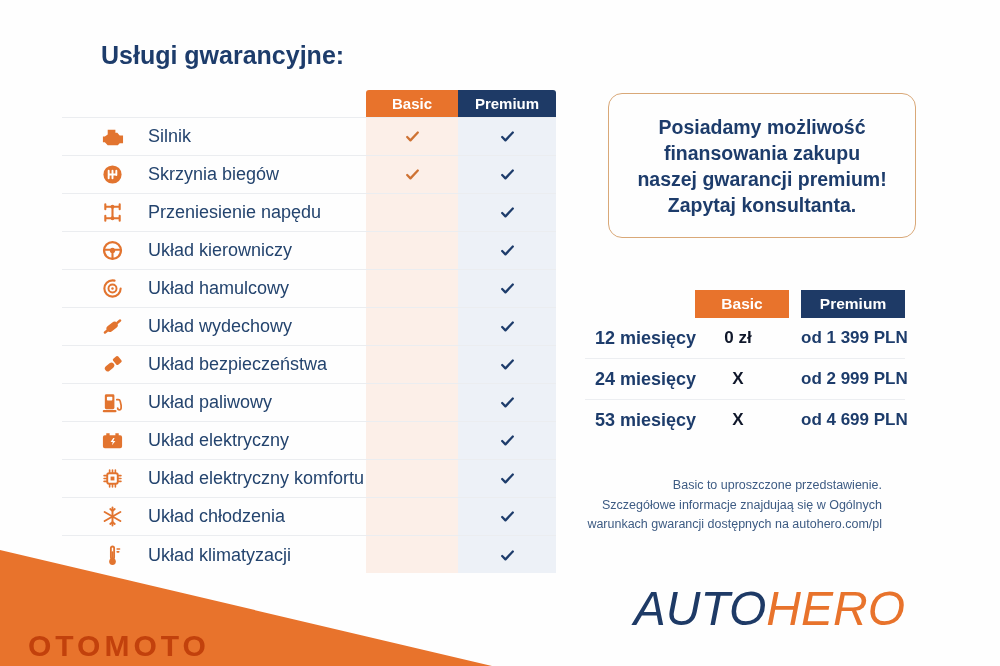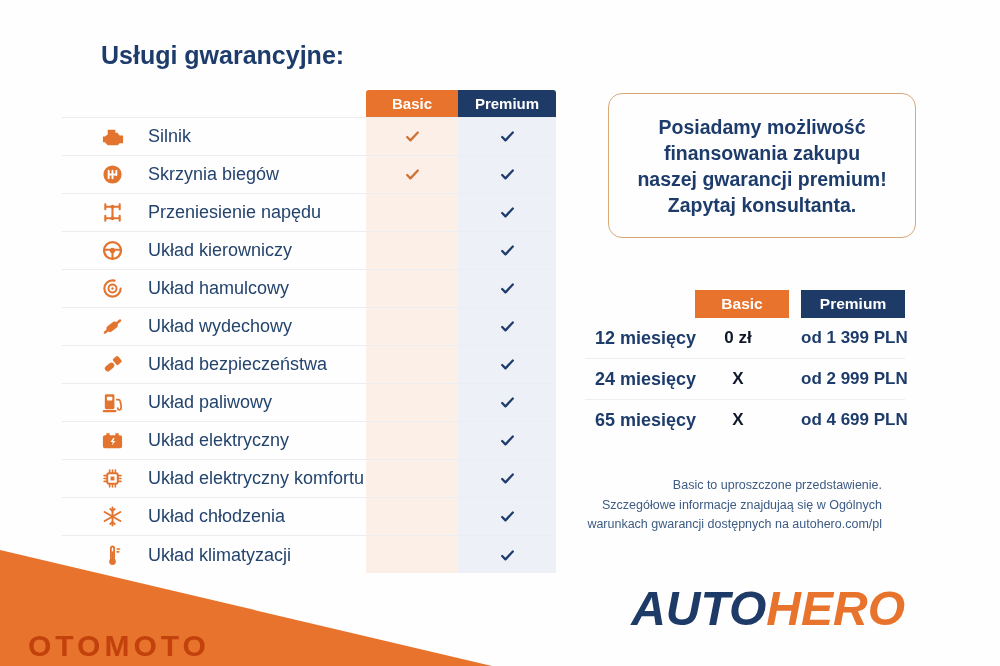--- a/index.html
+++ b/index.html
@@ -48,21 +48,21 @@
   .pbasic{width:94px;text-align:center;font-size:17px;font-weight:bold;color:#0f172a;}
   .ppremium{width:104px;margin-left:20px;text-align:center;font-size:17px;font-weight:bold;
             color:#1D3C6B;white-space:nowrap;}
 
   
   .disclaimer{position:absolute;right:118px;top:476px;text-align:right;font-size:12.5px;
               line-height:19.5px;color:#3D5B83;}
   .disclaimer .bold{font-weight:normal;}
 
   
-  .ahlogo{position:absolute;right:95px;top:581px;font-size:48px;font-weight:bold;
+  .ahlogo{position:absolute;right:95px;top:581px;font-size:48px;font-weight:normal;
           font-style:italic;letter-spacing:0px;white-space:nowrap;}
   .ahlogo .auto{color:#1E3A66;}
   .ahlogo .hero{color:#E8732C;}
 
   
   .wedge{position:absolute;left:0;top:550px;width:492px;height:116px;background:#E8732C;
          clip-path:polygon(0 0,100% 100%,0 100%);}
   .otomoto{position:absolute;left:28px;top:629px;color:#c2410c;font-weight:bold;font-size:30px;
            letter-spacing:4px;}
   .symdefs{position:absolute;width:0;height:0;overflow:hidden;}
@@ -341,21 +341,21 @@
           <div class="plabel">12 miesięcy</div>
           <div class="pbasic">0 zł</div>
           <div class="ppremium">od 1 399 PLN</div>
         </div>
         <div class="prow">
           <div class="plabel">24 miesięcy</div>
           <div class="pbasic">X</div>
           <div class="ppremium">od 2 999 PLN</div>
         </div>
         <div class="prow">
-          <div class="plabel">65 miesięcy</div>
+          <div class="plabel">53 miesięcy</div>
           <div class="pbasic">X</div>
           <div class="ppremium">od 4 699 PLN</div>
         </div>
       </div>
   </div>
 
   <div class="disclaimer">
     <div>Basic to uproszczone przedstawienie.</div>
     <div>Szczegółowe informacje znajdujaą się w Ogólnych</div>
     <div><span>warunkach gwarancji dostępnych na </span><span class="bold">autohero.com/pl</span></div>

